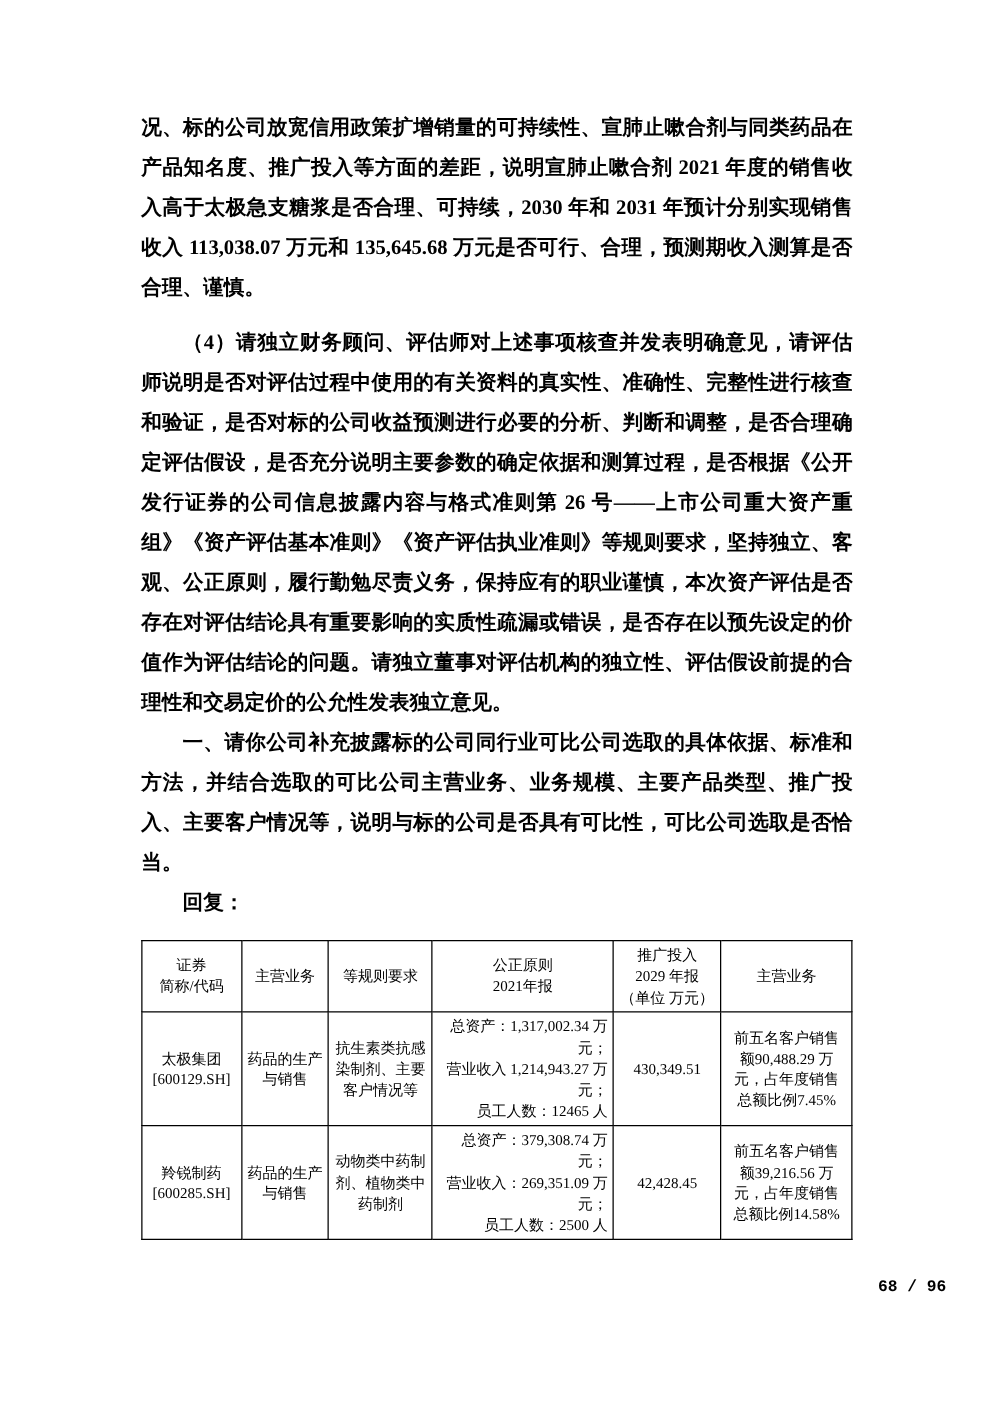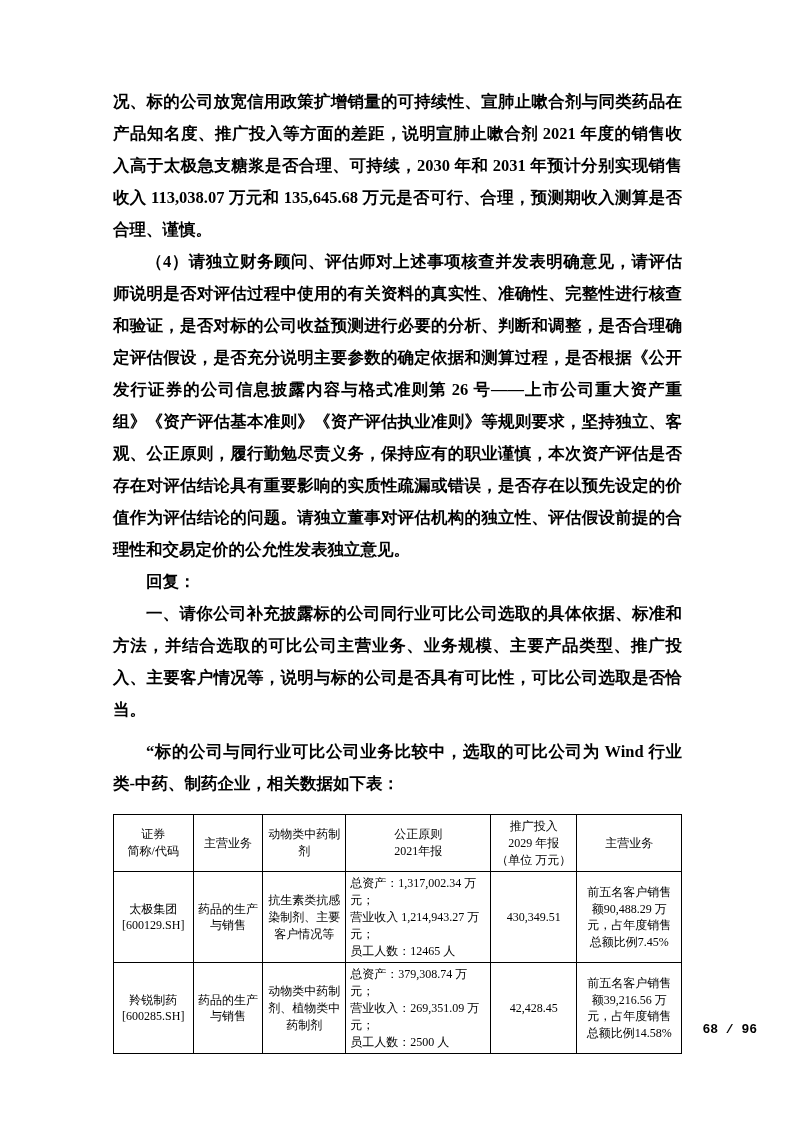--- a/index.html
+++ b/index.html
@@ -21,81 +21,80 @@
   }
   .para {
     margin: 0;
     font-size: 16.5px;
     line-height: 32px;
     text-align: justify;
     word-break: break-all;
   }
   .para.bold { font-weight: bold; }
   .para.indent { text-indent: 2em; }
-  .mt12 { margin-top: 0; }
+  .mt12 { margin-top: 12px; }
   .mt10 { margin-top: 10px; }
   table.cmp {
     width: 100%;
     border-collapse: collapse;
     margin-top: 14px;
     table-layout: fixed;
     font-size: 12px;
     line-height: 1.4;
   }
   table.cmp th, table.cmp td {
     border: 1px solid #000000;
     padding: 3px 4px;
     text-align: center;
     vertical-align: middle;
     white-space: pre-line;
     word-break: break-all;
     font-weight: normal;
   }
   table.cmp th { height: 40px; }
-  table.cmp td.left { text-align: left; }
+  table.cmp td.left { text-align: right; }
   .footer {
     position: absolute;
     top: 1022px;
     right: 36px;
     font-size: 13px;
     font-weight: bold;
     font-family: Liberation Mono, monospace;
   }
 </style>
 </head>
 <body>
 
 <div class="page">
 
   <p class="para bold">况、标的公司放宽信用政策扩增销量的可持续性、宣肺止嗽合剂与同类药品在产品知名度、推广投入等方面的差距，说明宣肺止嗽合剂 2021 年度的销售收入高于太极急支糖浆是否合理、可持续，2030 年和 2031 年预计分别实现销售收入 113,038.07 万元和 135,645.68 万元是否可行、合理，预测期收入测算是否合理、谨慎。</p>
 
   <p class="para bold indent mt12">（4）请独立财务顾问、评估师对上述事项核查并发表明确意见，请评估师说明是否对评估过程中使用的有关资料的真实性、准确性、完整性进行核查和验证，是否对标的公司收益预测进行必要的分析、判断和调整，是否合理确定评估假设，是否充分说明主要参数的确定依据和测算过程，是否根据《公开发行证券的公司信息披露内容与格式准则第 26 号——上市公司重大资产重组》《资产评估基本准则》《资产评估执业准则》等规则要求，坚持独立、客观、公正原则，履行勤勉尽责义务，保持应有的职业谨慎，本次资产评估是否存在对评估结论具有重要影响的实质性疏漏或错误，是否存在以预先设定的价值作为评估结论的问题。请独立董事对评估机构的独立性、评估假设前提的合理性和交易定价的公允性发表独立意见。</p>
 
+  <p class="para bold indent">一、请你公司补充披露标的公司同行业可比公司选取的具体依据、标准和方法，并结合选取的可比公司主营业务、业务规模、主要产品类型、推广投入、主要客户情况等，说明与标的公司是否具有可比性，可比公司选取是否恰当。</p>
+
   <p class="para bold indent">回复：</p>
 
-  <p class="para bold indent">一、请你公司补充披露标的公司同行业可比公司选取的具体依据、标准和方法，并结合选取的可比公司主营业务、业务规模、主要产品类型、推广投入、主要客户情况等，说明与标的公司是否具有可比性，可比公司选取是否恰当。</p>
 
-
-  <p class="para bold indent mt10">“标的公司与同行业可比公司业务比较中，选取的可比公司为 Wind 行业类-中药、制药企业，相关数据如下表：</p>
 
   <table class="cmp">
     <colgroup>
       <col style="width:14%">
       <col style="width:12.3%">
       <col style="width:14.6%">
       <col style="width:25.5%">
       <col style="width:15.2%">
       <col style="width:18.4%">
     </colgroup>
     <thead>
       <tr>
         <th>证券
 简称/代码</th>
         <th>主营业务</th>
-        <th>动物类中药制剂</th>
+        <th>等规则要求</th>
         <th>公正原则
 2021年报</th>
         <th>推广投入
 2029 年报
 （单位 万元）</th>
         <th>主营业务</th>
       </tr>
     </thead>
     <tbody>
       <tr>

